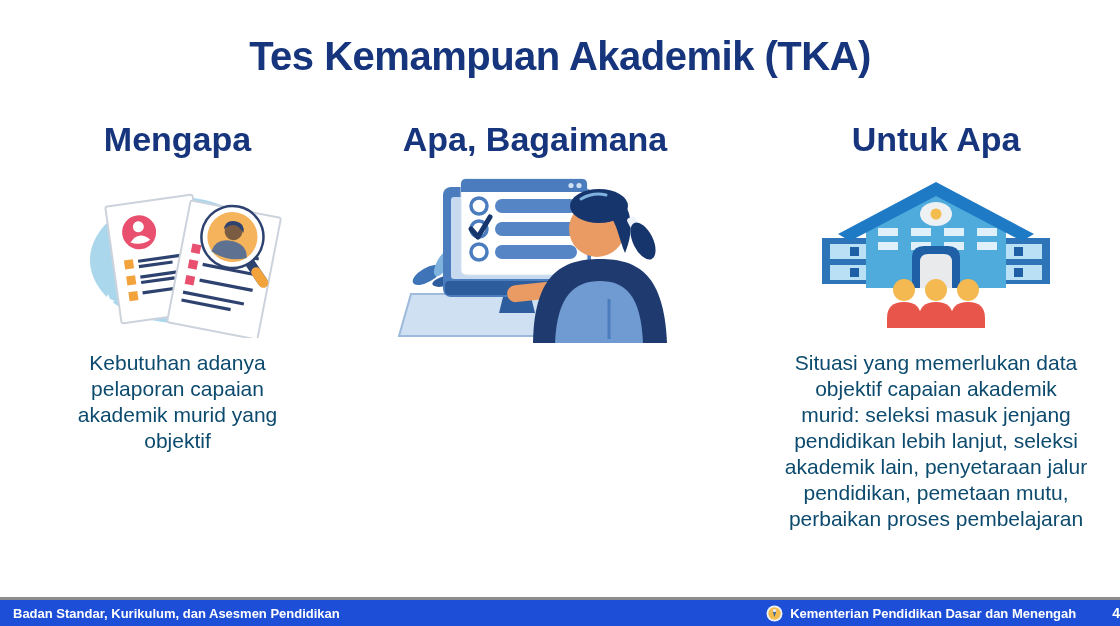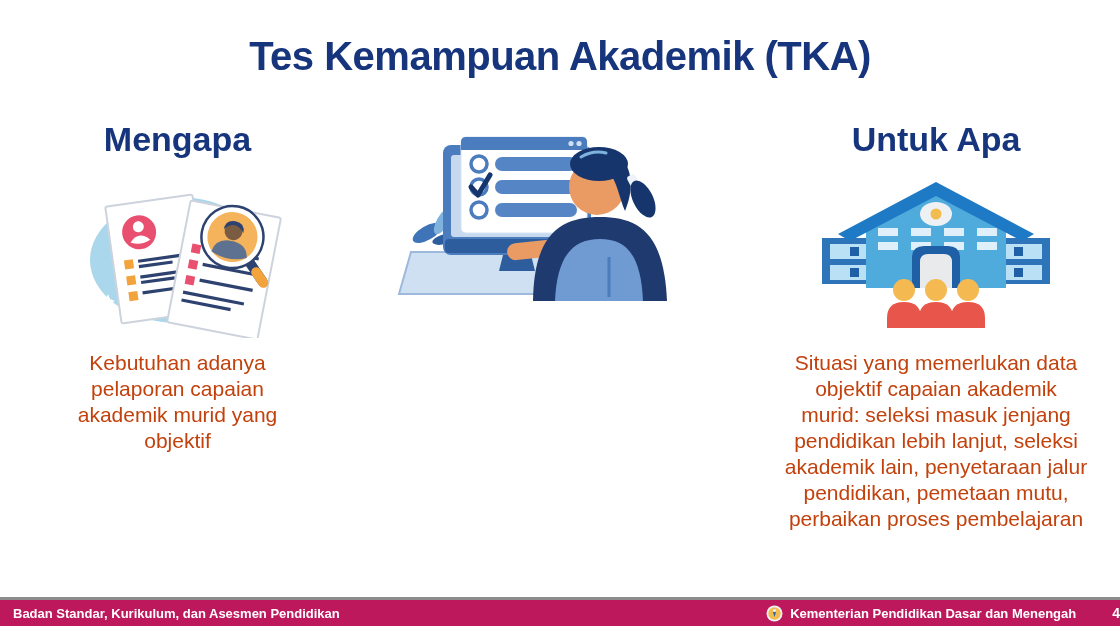--- a/index.html
+++ b/index.html
@@ -19,26 +19,26 @@
   .col-3{left:736px;width:400px;}
   .col-header{
     font-size:34px;font-weight:700;color:#16357c;height:42px;line-height:42px;
   }
   .illus{
     height:168px;margin-top:14px;
     display:flex;align-items:center;justify-content:center;
   }
   .col-body{
     margin-top:8px;
-    font-size:21px;line-height:26px;color:#c2410c;
+    font-size:21px;line-height:26px;color:#0c4a6e;
     white-space:pre-line;
   }
   .footer{
     position:absolute;left:0;bottom:0;width:1120px;height:26px;
-    border-top:3px solid #8c8c8c;background:#be185d;
+    border-top:3px solid #8c8c8c;background:#1d4ed8;
     display:flex;align-items:center;justify-content:space-between;
     color:#ffffff;font-size:13px;font-weight:700;
   }
   .footer-left{padding-left:13px;}
   .footer-right{display:flex;align-items:center;padding-right:0;}
   .footer-logo{width:17px;height:17px;margin-right:7px;display:block;}
   .footer-page{margin-left:36px;font-size:14px;}
 </style>
 </head>
 <body>
@@ -88,20 +88,21 @@
       </g>
     </svg>
   </div>
   <div class="col-body">Kebutuhan adanya
 pelaporan capaian
 akademik murid yang
 objektif</div>
 </div>
 
 <div class="col col-2">
+  <div class="col-header">Apa, Bagaimana</div>
   <div class="illus">
     <svg width="300" height="170" viewBox="0 0 300 170">
       <g>
         <ellipse cx="42" cy="102" rx="16" ry="7" fill="#3f74b8" transform="rotate(-30 42 102)"></ellipse>
         <ellipse cx="58" cy="90" rx="15" ry="6" fill="#7fb3de" transform="rotate(-60 58 90)"></ellipse>
         <ellipse cx="72" cy="92" rx="15" ry="6" fill="#3f74b8" transform="rotate(-80 72 92)"></ellipse>
         <ellipse cx="86" cy="96" rx="14" ry="6" fill="#7fb3de" transform="rotate(60 86 96)"></ellipse>
         <ellipse cx="60" cy="108" rx="13" ry="5" fill="#2e5d9e" transform="rotate(-15 60 108)"></ellipse>
         <path d="M66 118 L84 118 L80 132 L70 132 Z" fill="#2e5d9e"></path>
       </g>

